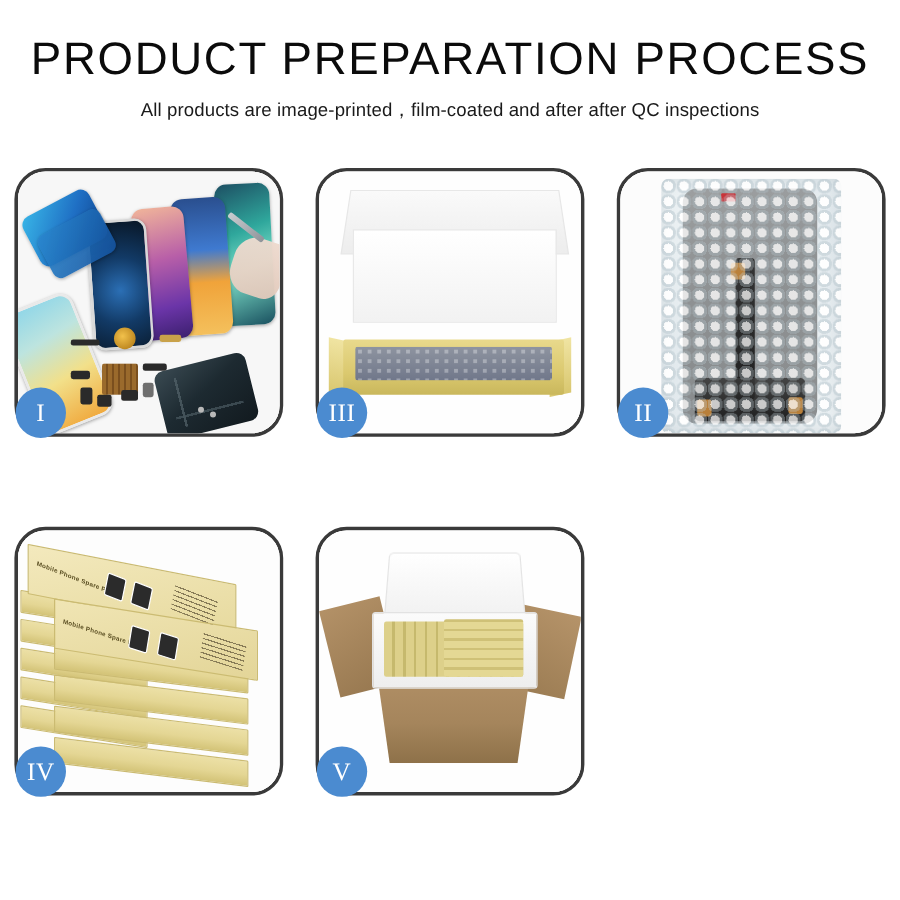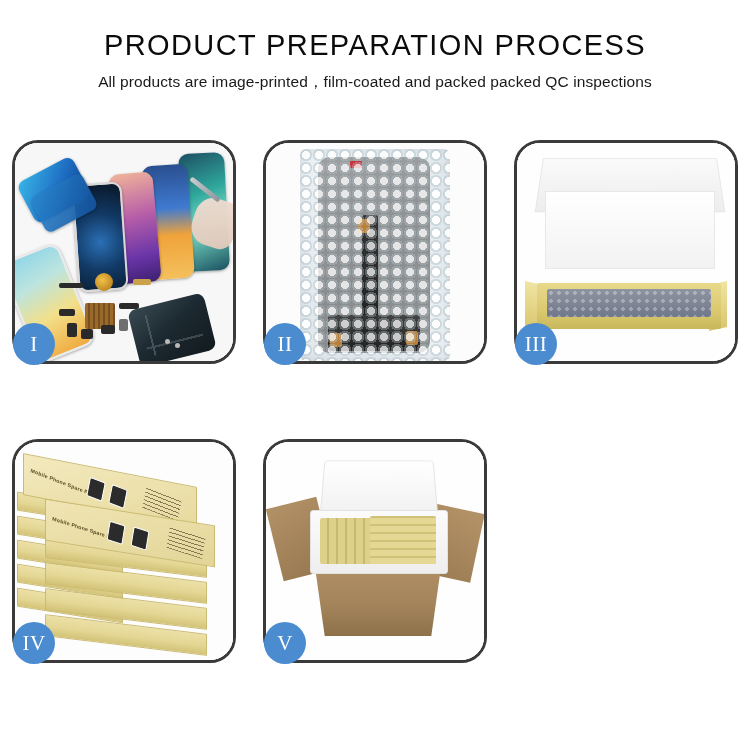--- a/index.html
+++ b/index.html
@@ -23,21 +23,21 @@
     background: #ffffff;
     box-sizing: border-box;
   }
 
   
   .header {
     padding-top: 30px;
     text-align: center;
   }
   .title {
-    font-size: 29px;
+    font-size: 38px;
     font-weight: 500;
     letter-spacing: 1.4px;
     color: #0b0b0b;
     line-height: 1.1;
     white-space: nowrap;
     font-family: "Liberation Sans", sans-serif;
   }
   .subtitle {
     margin-top: 10px;
     font-size: 15.5px;
@@ -347,21 +347,21 @@
   .tab1 { position:absolute; left:50px; top:96px; width:14px; height:16px; background:#9c7f57; opacity:.8;}
   .tab2 { position:absolute; left:52px; top:152px; width:14px; height:16px; background:#9c7f57; opacity:.8;}
 </style>
 </head>
 <body>
 
 <div class="page">
 
   <div class="header">
     <div class="title">PRODUCT PREPARATION PROCESS</div>
-    <div class="subtitle">All products are image-printed，film-coated and packed packed QC inspections</div>
+    <div class="subtitle">All products are image-printed，film-coated and after after QC inspections</div>
   </div>
 
   <div class="grid">
 
     <div class="panel">
       <div class="panel-inner">
         <div class="p1-bg"></div>
         <div class="phone ph-teal"></div>
         <div class="phone ph-orange"></div>
         <div class="phone ph-purple"></div>
@@ -385,45 +385,45 @@
           <div class="part" style="left:104px; top:176px; width:9px; height:12px; background:#6f6f6f;"></div>
           <div class="part" style="left:150px; top:196px; width:5px; height:5px; border-radius:50%; background:#b9b9b9;"></div>
           <div class="part" style="left:160px; top:200px; width:5px; height:5px; border-radius:50%; background:#b9b9b9;"></div>
         </div>
       </div>
       <div class="badge">I</div>
     </div>
 
     <div class="panel">
       <div class="panel-inner">
+        <div class="b3-bg"></div>
+        <div class="lid-back"></div>
+        <div class="lid-inner"></div>
+        <div class="tray-side-l"></div>
+        <div class="tray-side-r"></div>
+        <div class="box-tray"></div>
+        <div class="tray-inner"></div>
+      </div>
+      <div class="badge">III</div>
+    </div>
+
+    <div class="panel">
+      <div class="panel-inner">
         <div class="bw-bg"></div>
         <div class="bubblewrap"></div>
         <div class="lcd"></div>
         <div class="flex-strip"></div>
         <div class="flex-foot"></div>
         <div class="gold-tab" style="left:92px; top:76px;"></div>
         <div class="gold-tab" style="left:64px; bottom:14px;"></div>
         <div class="gold-tab" style="left:140px; bottom:16px;"></div>
         <div class="red-label"></div>
         <div class="bw-overlay"></div>
       </div>
       <div class="badge">II</div>
-    </div>
-
-    <div class="panel">
-      <div class="panel-inner">
-        <div class="b3-bg"></div>
-        <div class="lid-back"></div>
-        <div class="lid-inner"></div>
-        <div class="tray-side-l"></div>
-        <div class="tray-side-r"></div>
-        <div class="box-tray"></div>
-        <div class="tray-inner"></div>
-      </div>
-      <div class="badge">III</div>
     </div>
 
     <div class="panel">
       <div class="panel-inner">
         <div class="b4-bg"></div>
         <div class="stack">
           <div class="sbox" style="left:2px;  top:58px;  width:104px; height:17px; transform:skewY(9deg);"></div>
           <div class="sbox" style="left:2px;  top:82px;  width:104px; height:17px; transform:skewY(9deg);"></div>
           <div class="sbox" style="left:2px;  top:106px; width:104px; height:17px; transform:skewY(9deg);"></div>
           <div class="sbox" style="left:2px;  top:130px; width:104px; height:17px; transform:skewY(9deg);"></div>

